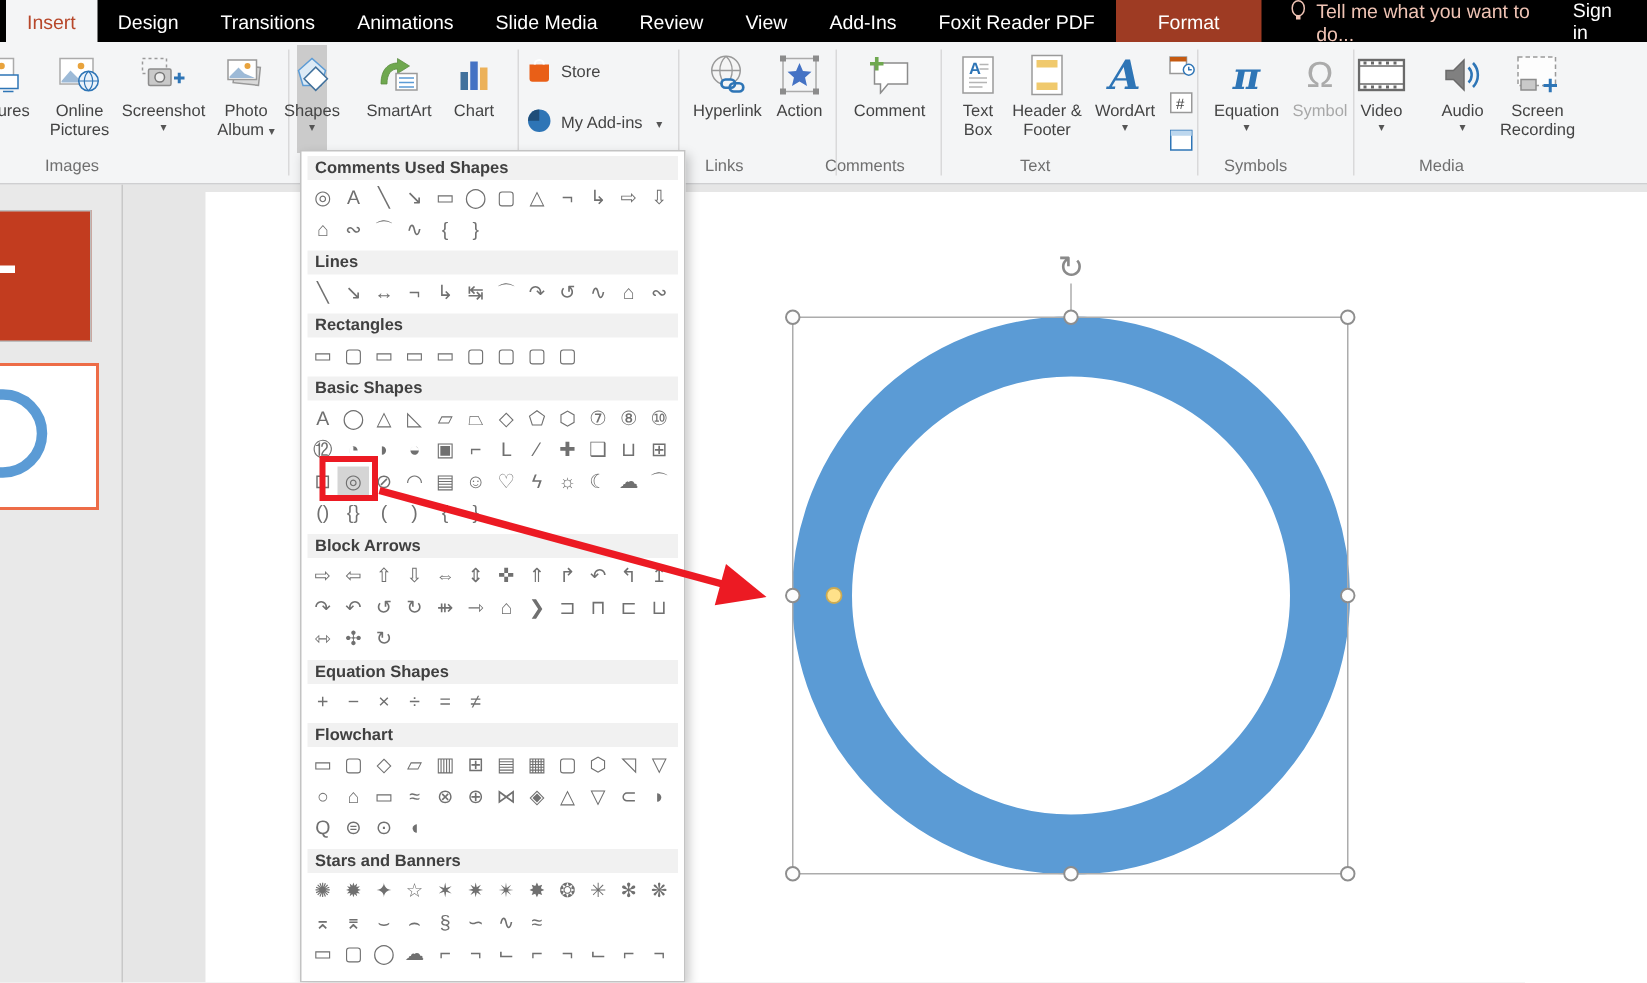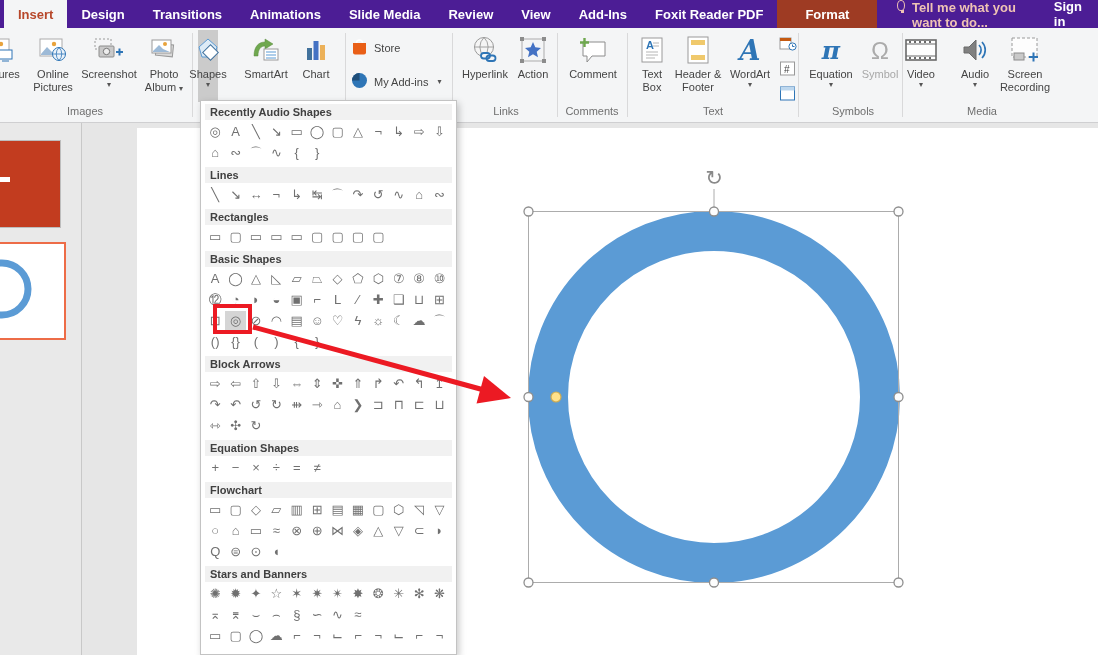--- a/index.html
+++ b/index.html
@@ -1,33 +1,33 @@
 <!DOCTYPE html>
 <html><head>
 <meta charset="utf-8">
 <style>
   html,body{margin:0;padding:0;}
   .app{position:relative;width:1098px;height:655px;overflow:hidden;background:#E6E6E6;
        font-family:"Liberation Sans",sans-serif;-webkit-font-smoothing:antialiased;}
   
-  .tabbar{position:absolute;left:0;top:0;width:1098px;height:28px;background:#4c1d95;
-          display:flex;align-items:stretch;color:#fff;font-size:13px;z-index:5;font-weight:bold;}
+  .tabbar{position:absolute;left:0;top:0;width:1098px;height:28px;background:#000000;
+          display:flex;align-items:stretch;color:#fff;font-size:13px;z-index:5;}
   .tabs{display:flex;margin-left:4px;}
   .tab{padding:0 14px;display:flex;align-items:center;white-space:nowrap;cursor:pointer;}
   .tab.active{background:#F4F5F6;color:#B7472A;}
   .tab.contextual{background:#9E3B23;padding:0 28px;}
   .tellme{display:flex;align-items:flex-start;gap:7px;color:#EFC3B4;padding:0 12px;margin-left:8px;}
   .bulb{width:9px;height:9px;border:1.5px solid #EFC3B4;border-radius:50%;position:relative;display:inline-block;}
   .bulb:after{content:"";position:absolute;left:2.5px;top:8.5px;width:3px;height:3.5px;background:#EFC3B4;}
   .signin{margin-left:auto;padding:0 16px;display:flex;align-items:center;}
   
   .ribbon{position:absolute;left:0;top:28px;width:1098px;height:94px;background:#F4F5F6;
           border-bottom:1px solid #CFCFD1;z-index:4;}
   .rdiv{position:absolute;top:5px;height:84px;width:1px;background:#D9D9DA;}
-  .grouplabel{position:absolute;top:77px;font-size:11px;color:#6F6F6F;text-align:center;}
+  .grouplabel{position:absolute;top:77px;font-size:11px;color:#6F6F6F;}
   .bigbtn{position:absolute;top:2px;height:72px;display:flex;flex-direction:column;align-items:center;
           font-size:11px;color:#444;text-align:center;line-height:13px;cursor:pointer;}
   .bigbtn .icon{height:34px;display:flex;align-items:center;justify-content:center;margin:3px 0 1px;}
   .bigbtn.pressed{background:#CBCBCB;}
   .caret{display:block;font-size:8px;line-height:8px;color:#555;}
   .caret-inline{display:inline;font-size:8px;color:#555;}
   .caret-right{font-size:8px;color:#555;margin-left:3px;}
   .rowbtn{position:absolute;display:flex;align-items:center;gap:6px;font-size:11px;color:#444;cursor:pointer;}
   .smallbtn{position:absolute;width:22px;height:18px;display:flex;align-items:center;justify-content:center;cursor:pointer;}
   .disabled{color:#A8A8A8;}
@@ -358,21 +358,21 @@
       <circle cx="898.5" cy="397" r="4.5"></circle>
       <circle cx="528.5" cy="582.5" r="4.5"></circle>
       <circle cx="714" cy="582.5" r="4.5"></circle>
       <circle cx="898.5" cy="582.5" r="4.5"></circle>
     </g>
     <circle cx="556" cy="397" r="5" fill="#FFE18A" stroke="#CDAB52" stroke-width="1.2"></circle>
   </svg>
 
   <div class="shapes-menu">
     <div>
-        <div class="msec-title first">Recently Audio Shapes</div>
+        <div class="msec-title first">Comments Used Shapes</div>
         <div class="mrow">
           <div class="mcell">◎</div>
           <div class="mcell">A</div>
           <div class="mcell">╲</div>
           <div class="mcell">↘</div>
           <div class="mcell">▭</div>
           <div class="mcell">◯</div>
           <div class="mcell">▢</div>
           <div class="mcell">△</div>
           <div class="mcell">¬</div>

